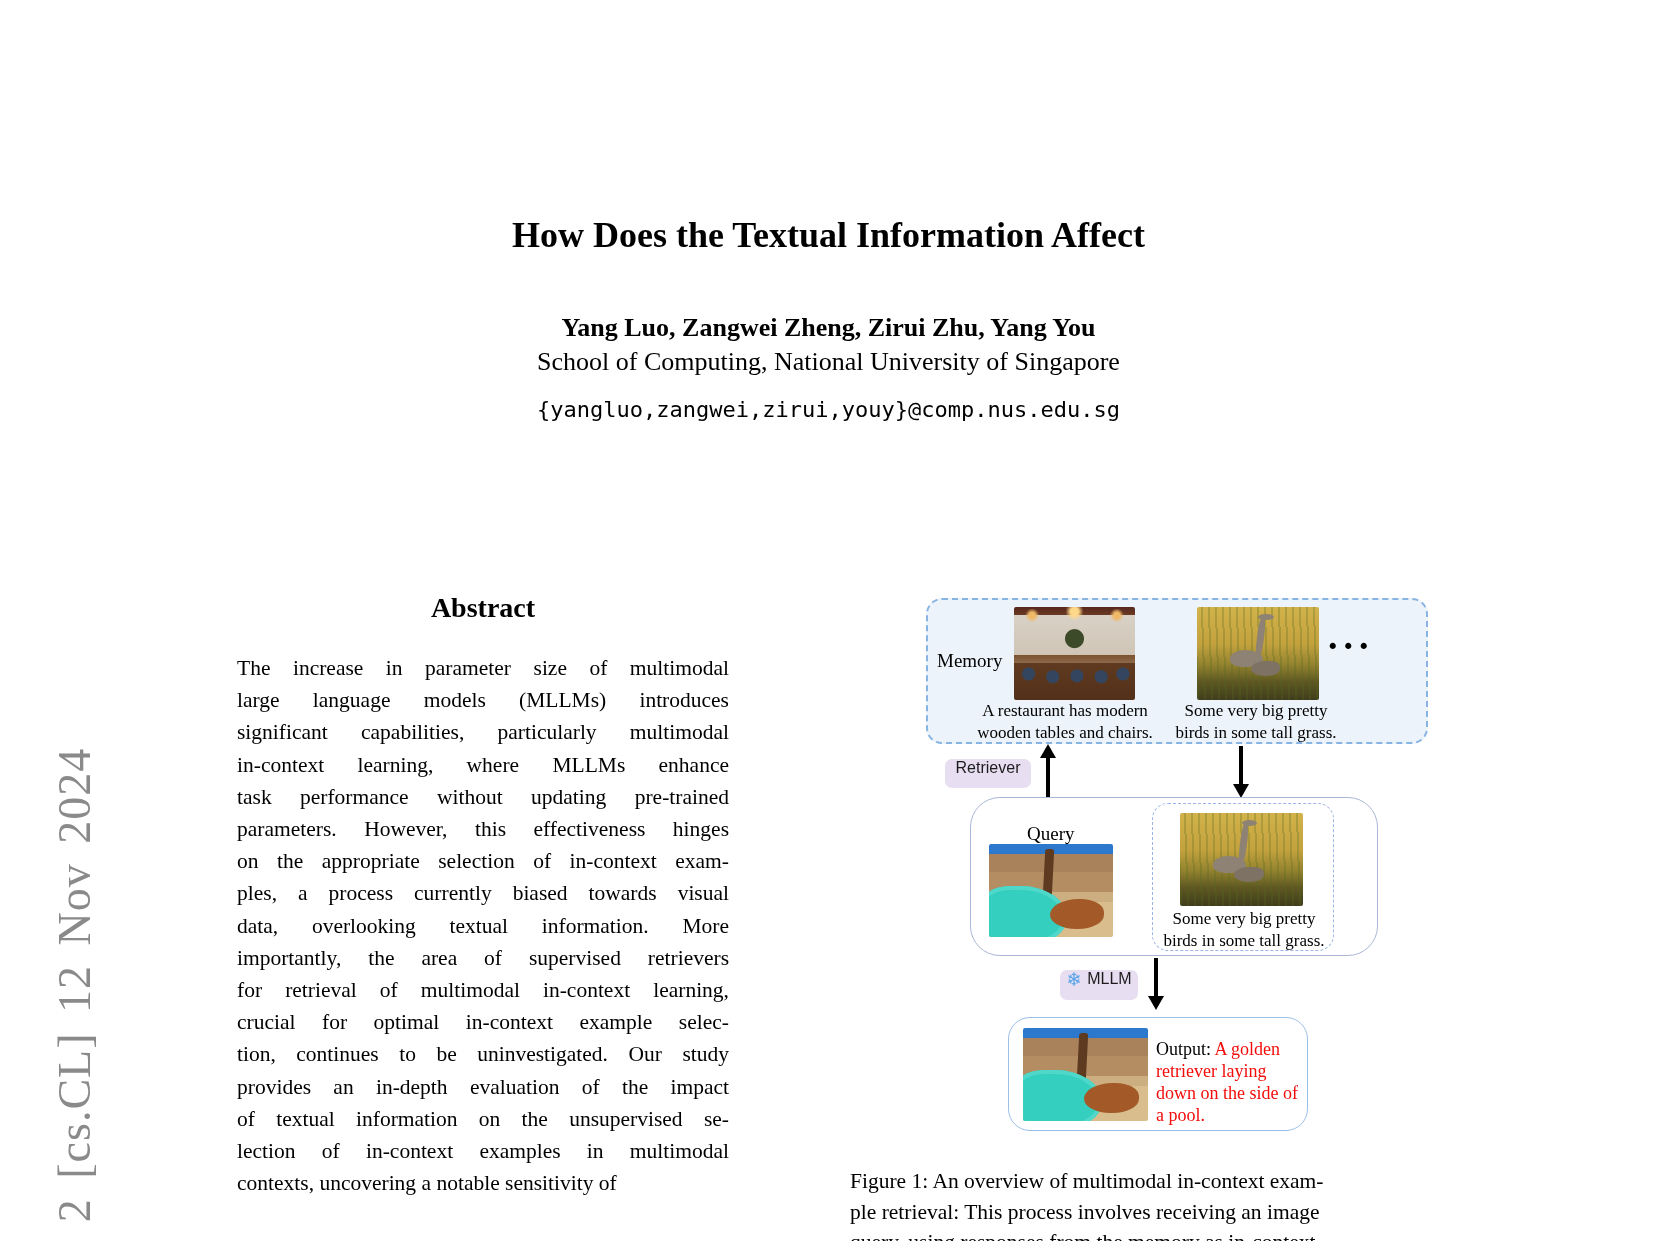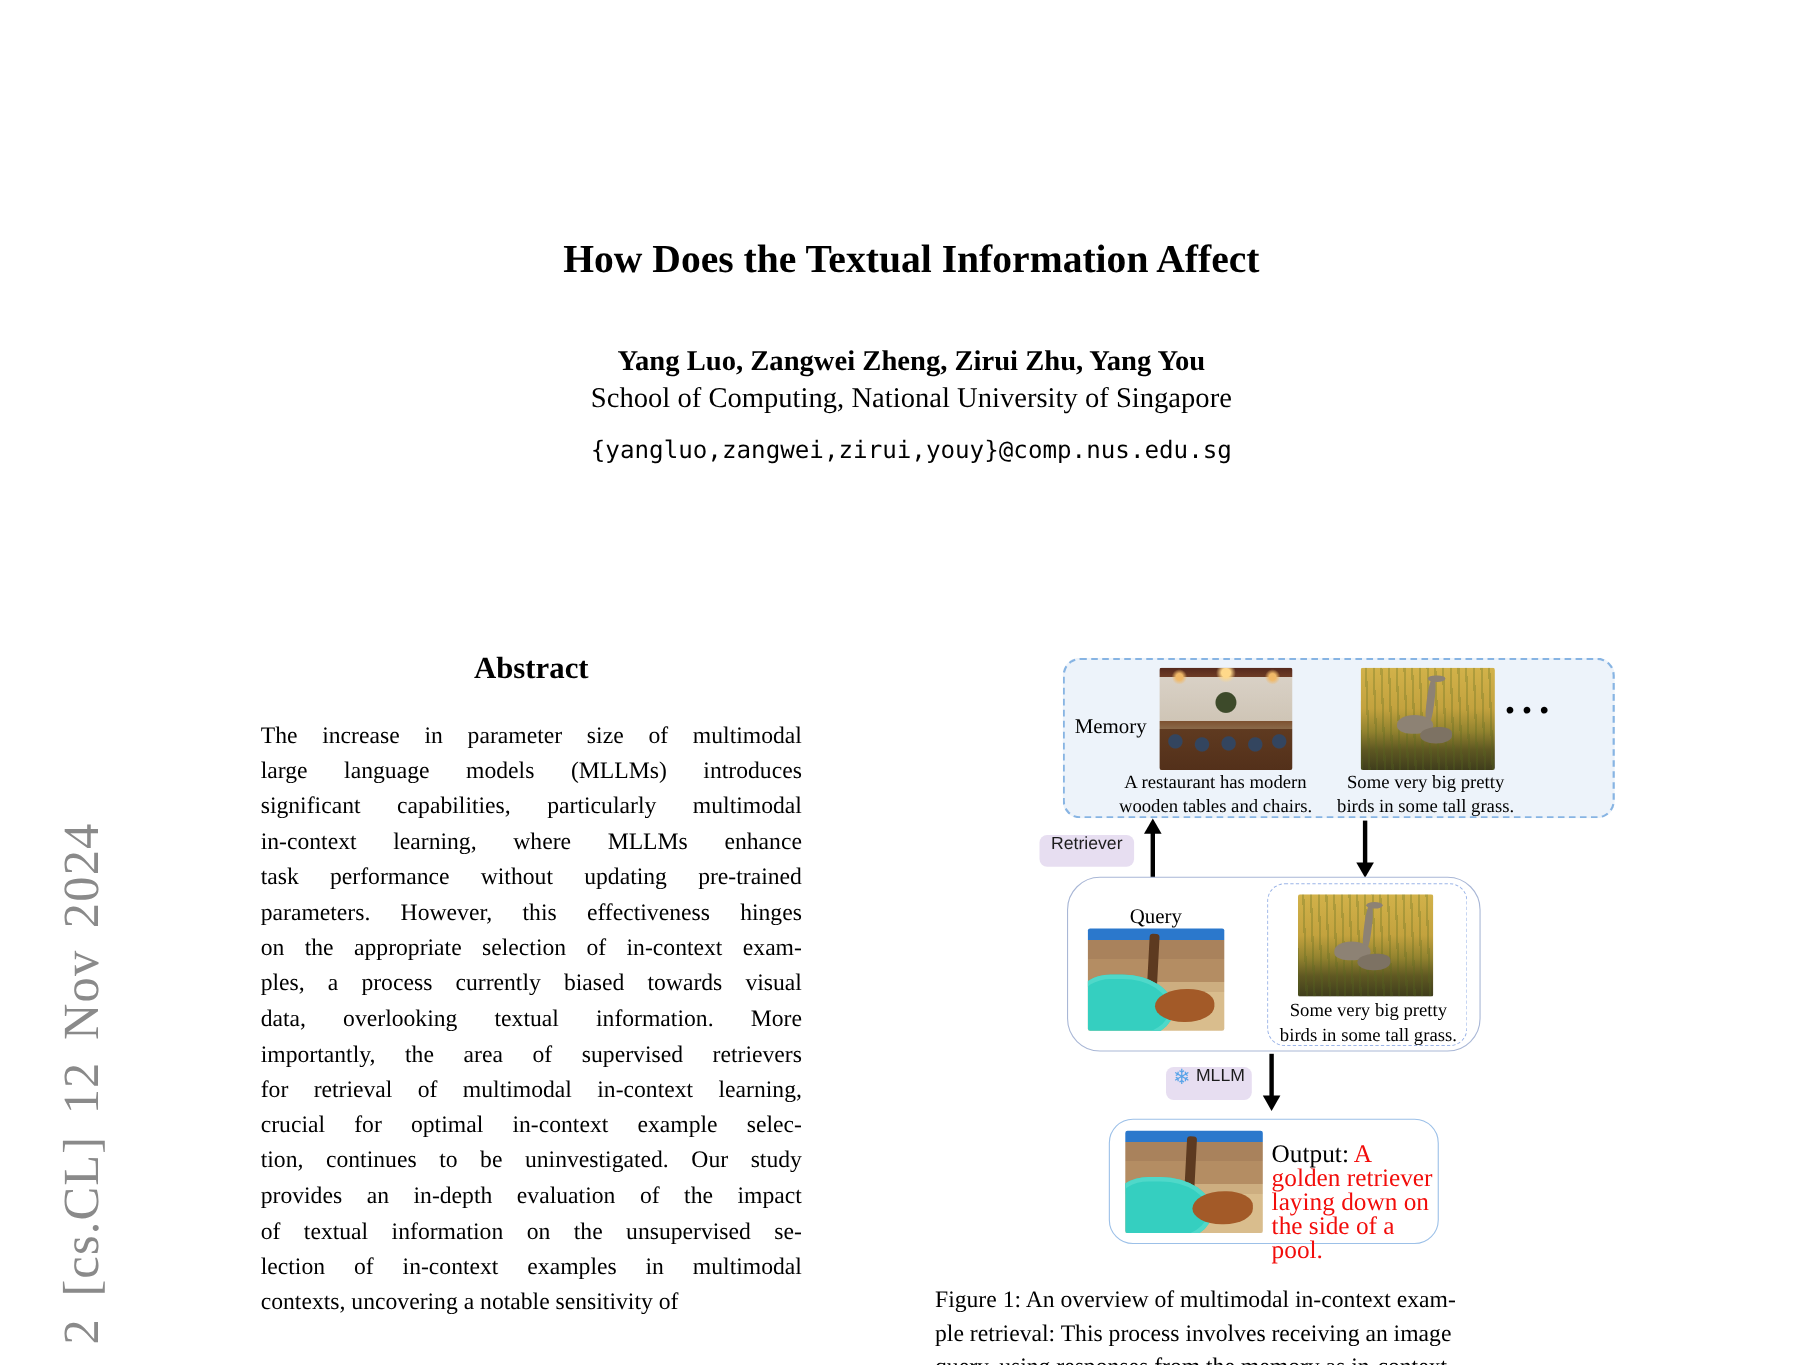--- a/index.html
+++ b/index.html
@@ -20,45 +20,45 @@
 
   
   .abstract-heading{position:absolute;left:237px;top:592px;width:492px;text-align:center;
     font-size:28px;font-weight:bold;}
   .abstract-body{position:absolute;left:237px;top:652px;width:492px;
     font-size:21.5px;line-height:32.2px;}
   .abstract-body .line{text-align:justify;text-align-last:justify;}
   .abstract-body .line:last-child{text-align-last:auto;}
 
   
-  .memory-box{position:absolute;left:966px;top:598px;width:502px;height:146px;
+  .memory-box{position:absolute;left:926px;top:598px;width:502px;height:146px;
     background:#edf3fa;border:2px dashed #87b4e3;border-radius:16px;box-sizing:border-box;}
   .m-label{position:absolute;left:9px;top:50px;font-size:19px;}
   .m-cap{position:absolute;font-size:17px;line-height:22px;text-align:center;}
   .cap1{left:28px;top:100px;width:218px;}
   .cap2{left:216px;top:100px;width:224px;}
   .dots{position:absolute;left:400px;top:14px;font-size:38px;font-weight:bold;letter-spacing:6px;}
 
   .pill{position:absolute;display:flex;align-items:flex-start;justify-content:center;
     background:#e7def1;border-radius:7px;font-family:"Liberation Sans",sans-serif;
     font-size:16px;color:#1c1c1c;}
   .retriever-pill{left:945px;top:759px;width:86px;height:29px;}
   .mllm-pill{left:1060px;top:970px;width:78px;height:30px;gap:5px;}
   .snow{font-family:"DejaVu Sans",sans-serif;color:#57a3e8;font-size:19px;line-height:1;}
 
-  .query-box{position:absolute;left:970px;top:797px;width:376px;height:159px;
+  .query-box{position:absolute;left:970px;top:797px;width:408px;height:159px;
     background:#fff;border:1.5px solid #a9b7d6;border-radius:30px;box-sizing:border-box;}
   .q-label{position:absolute;left:56px;top:25px;font-size:19px;}
   .retrieved-box{position:absolute;left:181px;top:5px;width:182px;height:148px;
     background:#fff;border:1.7px dashed #9cb5e8;border-radius:16px;box-sizing:border-box;}
   .r-cap{position:absolute;left:4px;top:104px;width:174px;font-size:17px;line-height:22px;text-align:center;}
 
   .output-box{position:absolute;left:1008px;top:1017px;width:300px;height:114px;
     background:#fff;border:1.5px solid #9cc0e8;border-radius:22px;box-sizing:border-box;}
-  .o-text{position:absolute;left:147px;top:20px;width:148px;font-size:23px;line-height:22px;}
+  .o-text{position:absolute;left:147px;top:20px;width:148px;font-size:18px;line-height:22px;}
   .o-red{color:#f20d0b;}
 
   
   .aline{position:absolute;width:3.5px;background:#000;}
   .ahead{position:absolute;width:0;height:0;border-left:8px solid transparent;border-right:8px solid transparent;}
   .up{border-bottom:14px solid #000;}
   .down{border-top:14px solid #000;}
   .arr1-l{left:1046px;top:757px;height:41px;} .arr1-h{left:1040px;top:744px;}
   .arr2-l{left:1239px;top:746px;height:39px;} .arr2-h{left:1233px;top:784px;}
   .arr3-l{left:1154px;top:958px;height:39px;} .arr3-h{left:1148px;top:996px;}

